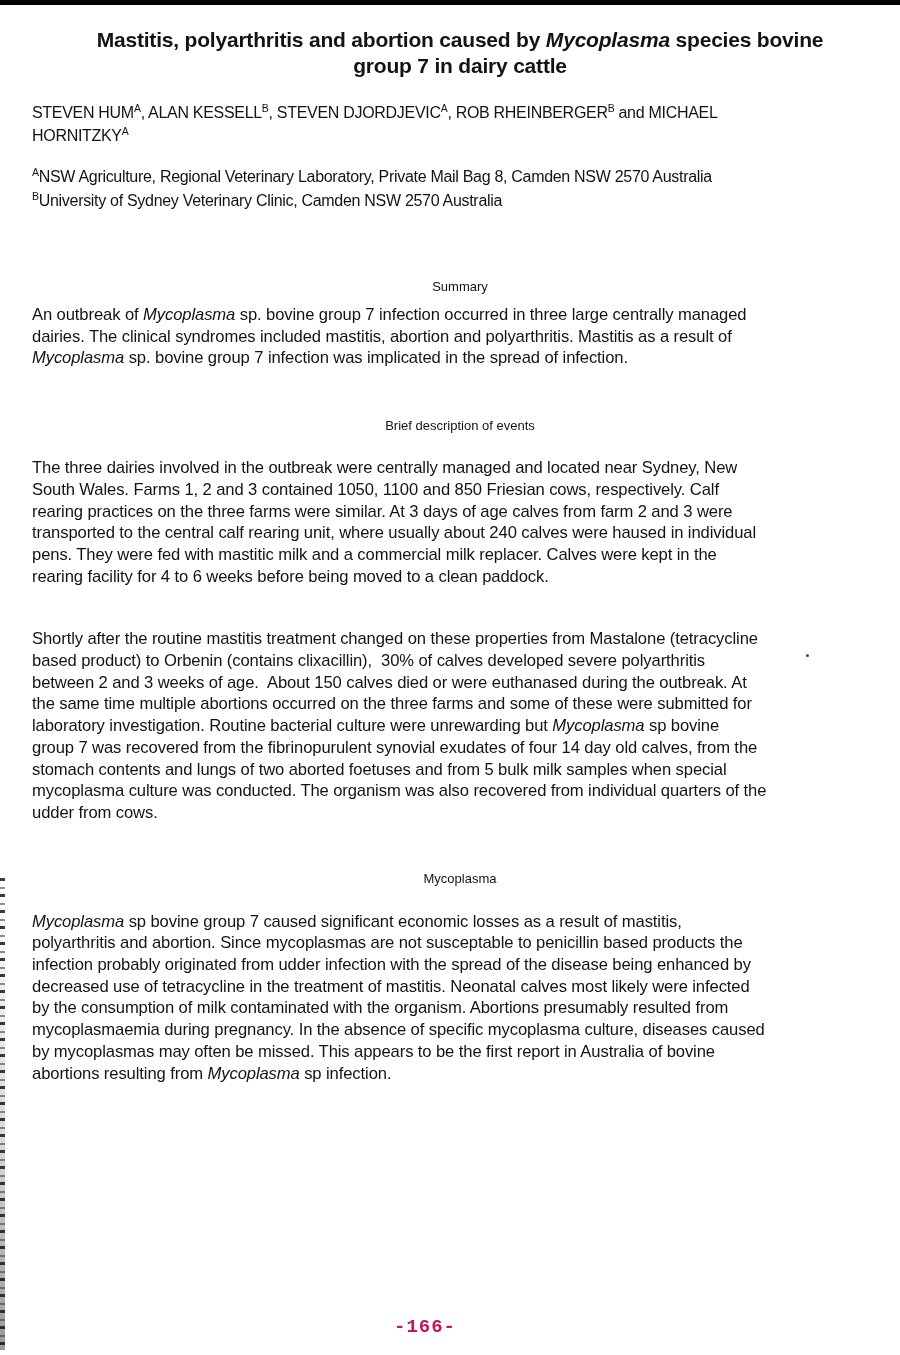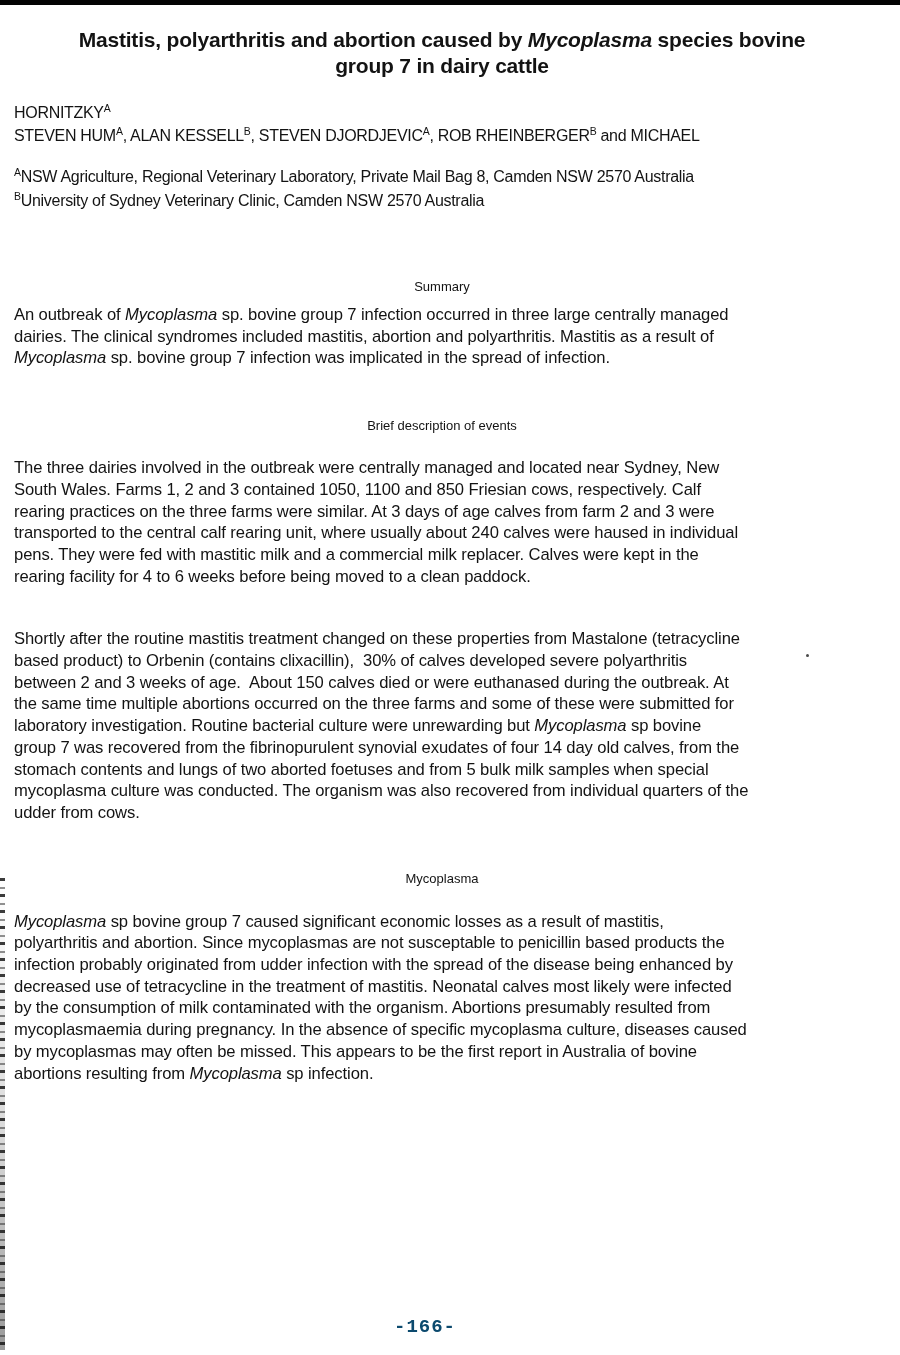--- a/index.html
+++ b/index.html
@@ -9,21 +9,21 @@
     font-family:"Liberation Sans", sans-serif;
     color:#131313;
     position:relative;
     overflow:hidden;
   }
   .scan-top-bar {
     position:absolute; top:0; left:0;
     width:900px; height:5px; background:#030303;
   }
   .page {
-    position:absolute; left:14px; top:5px; width:856px;
+    position:absolute; left:32px; top:5px; width:856px;
   }
   .paper-title {
     margin-top:22px;
     text-align:center;
     font-weight:bold;
     font-size:21px;
     line-height:26px;
     letter-spacing:-0.2px;
   }
   .authors {
@@ -60,21 +60,21 @@
   .tline { white-space:pre-wrap; }
   .it { font-style:italic; }
   sup { font-size:10.5px; line-height:0; }
   .page-number {
     position:absolute; top:1316px; left:0; width:850px;
     text-align:center;
     font-family:"Liberation Mono", monospace;
     font-size:19px;
     font-weight:bold;
     letter-spacing:1px;
-    color:#0c4a6e;
+    color:#be185d;
   }
   .scan-noise-strip {
     position:absolute; left:0; top:878px; width:5px; height:472px;
     background:
       repeating-linear-gradient(to bottom,
         rgba(25,25,25,0.85) 0 3px,
         rgba(0,0,0,0)       3px 9px,
         rgba(55,55,55,0.55) 9px 11px,
         rgba(0,0,0,0)       11px 16px),
       linear-gradient(to bottom,
@@ -94,22 +94,22 @@
 <div class="scan-top-bar"></div>
 
 <div class="page">
 
   <div class="paper-title">
       <div class="tline"><span>Mastitis, polyarthritis and abortion caused by </span><span class="it">Mycoplasma</span><span> species bovine</span></div>
       <div class="tline"><span>group 7 in dairy cattle</span></div>
     </div>
 
   <div class="authors">
+      <div class="tline"><span>STEVEN HUM</span><sup>A</sup><span>, ALAN KESSELL</span><sup>B</sup><span>, STEVEN DJORDJEVIC</span><sup>A</sup><span>, ROB RHEINBERGER</span><sup>B</sup><span> and MICHAEL</span></div>
       <div class="tline"><span>HORNITZKY</span><sup>A</sup></div>
-      <div class="tline"><span>STEVEN HUM</span><sup>A</sup><span>, ALAN KESSELL</span><sup>B</sup><span>, STEVEN DJORDJEVIC</span><sup>A</sup><span>, ROB RHEINBERGER</span><sup>B</sup><span> and MICHAEL</span></div>
     </div>
 
   <div class="affiliations">
       <div class="tline"><sup>A</sup><span>NSW Agriculture, Regional Veterinary Laboratory, Private Mail Bag 8, Camden NSW 2570 Australia</span></div>
       <div class="tline"><sup>B</sup><span>University of Sydney Veterinary Clinic, Camden NSW 2570 Australia</span></div>
     </div>
 
   <div class="heading h-summary">Summary</div>
 
   <div class="para p-summary"><div class="tline"><span>An outbreak of </span><span class="it">Mycoplasma</span><span> sp. bovine group 7 infection occurred in three large centrally managed</span></div><div class="tline"><span>dairies. The clinical syndromes included mastitis, abortion and polyarthritis. Mastitis as a result of</span></div><div class="tline"><span class="it">Mycoplasma</span><span> sp. bovine group 7 infection was implicated in the spread of infection.</span></div></div>

